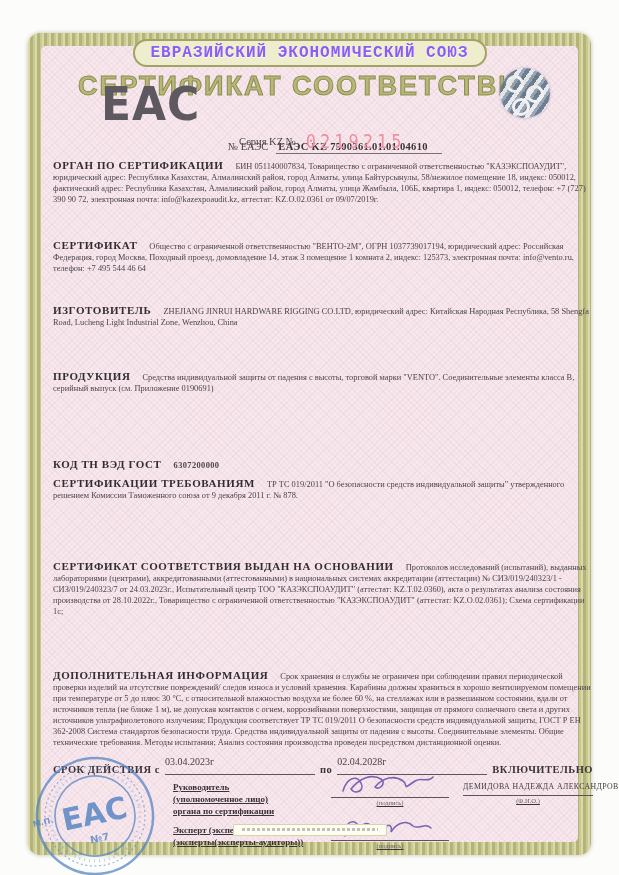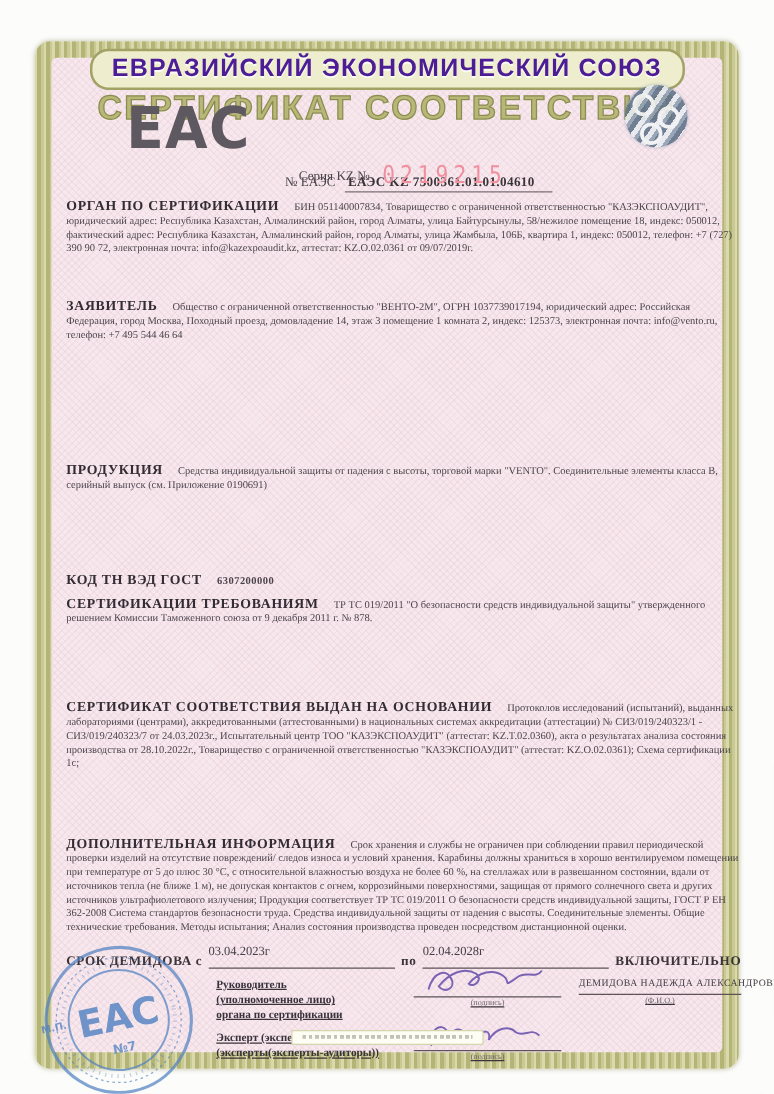--- a/index.html
+++ b/index.html
@@ -19,22 +19,22 @@
     background-color:#f7e8ee;
     background-image:
       repeating-linear-gradient(45deg,rgba(226,185,200,.22) 0 1px,transparent 1px 4px),
       repeating-linear-gradient(-45deg,rgba(226,185,200,.22) 0 1px,transparent 1px 4px);
   }
   
   .union-pill{
     position:absolute;left:50%;top:-7px;transform:translateX(-50%);
     border:2px solid #a2a266;border-radius:15px;background:#eeeecf;
     padding:3px 16px;white-space:nowrap;
-    font-family:Liberation Sans, sans-serif;
-    font-weight:bold;font-size:20px;letter-spacing:1px;color:#4c1d95;
+    font-family:Liberation Mono, monospace;
+    font-weight:bold;font-size:16px;letter-spacing:1px;color:#8b5cf6;
     text-shadow:0 1px 0 rgba(255,255,255,.8);
   }
   .doc-title{
     position:absolute;left:0;right:0;top:25px;text-align:center;
     font-family:"Liberation Sans","DejaVu Sans",sans-serif;
     font-weight:bold;font-size:27px;letter-spacing:2px;color:#b7b778;
     -webkit-text-stroke:1px #8c8c50;text-shadow:0 1px 1px rgba(255,255,255,.75);
     white-space:nowrap;
   }
   .eac-mark{
@@ -124,23 +124,26 @@
       </div>
       <div class="serline">
         <span class="ser-label">Серия KZ №</span><span class="ser-value">0219215</span>
       </div>
 
       <div class="section" style="top:112px">
         <span class="sec-h">ОРГАН ПО СЕРТИФИКАЦИИ</span><span class="sec-t">БИН 051140007834, Товарищество с ограниченной ответственностью "КАЗЭКСПОАУДИТ", юридический адрес: Республика Казахстан, Алмалинский район, город Алматы, улица Байтурсынулы, 58/нежилое помещение 18, индекс: 050012, фактический адрес: Республика Казахстан, Алмалинский район, город Алматы, улица Жамбыла, 106Б, квартира 1, индекс: 050012, телефон: +7 (727) 390 90 72, электронная почта: info@kazexpoaudit.kz, аттестат: KZ.O.02.0361 от 09/07/2019г.</span>
       </div>
 
       <div class="section" style="top:192px">
-        <span class="sec-h">ЗАЯВИТЕЛЬ</span><span class="sec-t">Общество с ограниченной ответственностью "ВЕНТО-2М", ОГРН 1037739017194, юридический адрес: Российская Федерация, город Москва, Походный проезд, домовладение 14, этаж 3 помещение 1 комната 2, индекс: 125373, электронная почта: info@vento.ru, телефон: +7 495 544 46 64</span>
-      </div>
-
+        <span class="sec-h">СЕРТИФИКАТ</span><span class="sec-t">Общество с ограниченной ответственностью "ВЕНТО-2М", ОГРН 1037739017194, юридический адрес: Российская Федерация, город Москва, Походный проезд, домовладение 14, этаж 3 помещение 1 комната 2, индекс: 125373, электронная почта: info@vento.ru, телефон: +7 495 544 46 64</span>
+      </div>
+
+      <div class="section" style="top:257px">
+        <span class="sec-h">ИЗГОТОВИТЕЛЬ</span><span class="sec-t">ZHEJIANG JINRUI HARDWARE RIGGING CO.LTD, юридический адрес: Китайская Народная Республика, 58 Shengfa Road, Lucheng Light Industrial Zone, Wenzhou, China</span>
+      </div>
 
       <div class="section" style="top:323px">
         <span class="sec-h">ПРОДУКЦИЯ</span><span class="sec-t">Средства индивидуальной защиты от падения с высоты, торговой марки "VENTO". Соединительные элементы класса В, серийный выпуск (см. Приложение 0190691)</span>
       </div>
 
       <div class="section" style="top:411px">
         <span class="sec-h">КОД ТН ВЭД ГОСТ</span><span class="sec-t bold">6307200000</span>
       </div>
 
       <div class="section" style="top:430px">
@@ -149,21 +152,21 @@
 
       <div class="section" style="top:513px">
         <span class="sec-h">СЕРТИФИКАТ СООТВЕТСТВИЯ ВЫДАН НА ОСНОВАНИИ</span><span class="sec-t">Протоколов исследований (испытаний), выданных лабораториями (центрами), аккредитованными (аттестованными) в национальных системах аккредитации (аттестации) № СИЗ/019/240323/1 - СИЗ/019/240323/7 от 24.03.2023г., Испытательный центр ТОО "КАЗЭКСПОАУДИТ" (аттестат: KZ.T.02.0360), акта о результатах анализа состояния производства от 28.10.2022г., Товарищество с ограниченной ответственностью "КАЗЭКСПОАУДИТ" (аттестат: KZ.O.02.0361); Схема сертификации 1с;</span>
       </div>
 
       <div class="section" style="top:622px">
         <span class="sec-h">ДОПОЛНИТЕЛЬНАЯ ИНФОРМАЦИЯ</span><span class="sec-t">Срок хранения и службы не ограничен при соблюдении правил периодической проверки изделий на отсутствие повреждений/ следов износа и условий хранения. Карабины должны храниться в хорошо вентилируемом помещении при температуре от 5 до плюс 30 °С, с относительной влажностью воздуха не более 60 %, на стеллажах или в развешанном состоянии, вдали от источников тепла (не ближе 1 м), не допуская контактов с огнем, коррозийными поверхностями, защищая от прямого солнечного света и других источников ультрафиолетового излучения; Продукция соответствует ТР ТС 019/2011 О безопасности средств индивидуальной защиты, ГОСТ Р ЕН 362-2008 Система стандартов безопасности труда. Средства индивидуальной защиты от падения с высоты. Соединительные элементы. Общие технические требования. Методы испытания; Анализ состояния производства проведен посредством дистанционной оценки.</span>
       </div>
 
       <div class="validity">
-        <span class="v-label">СРОК ДЕМИДОВА с</span>
+        <span class="v-label">СРОК ДЕЙСТВИЯ с</span>
         <span class="v-line">
           <span class="v-date">03.04.2023г</span>
         </span>
         <span class="v-label">по</span>
         <span class="v-line">
           <span class="v-date">02.04.2028г</span>
         </span>
         <span class="v-label">ВКЛЮЧИТЕЛЬНО</span>
       </div>
 

